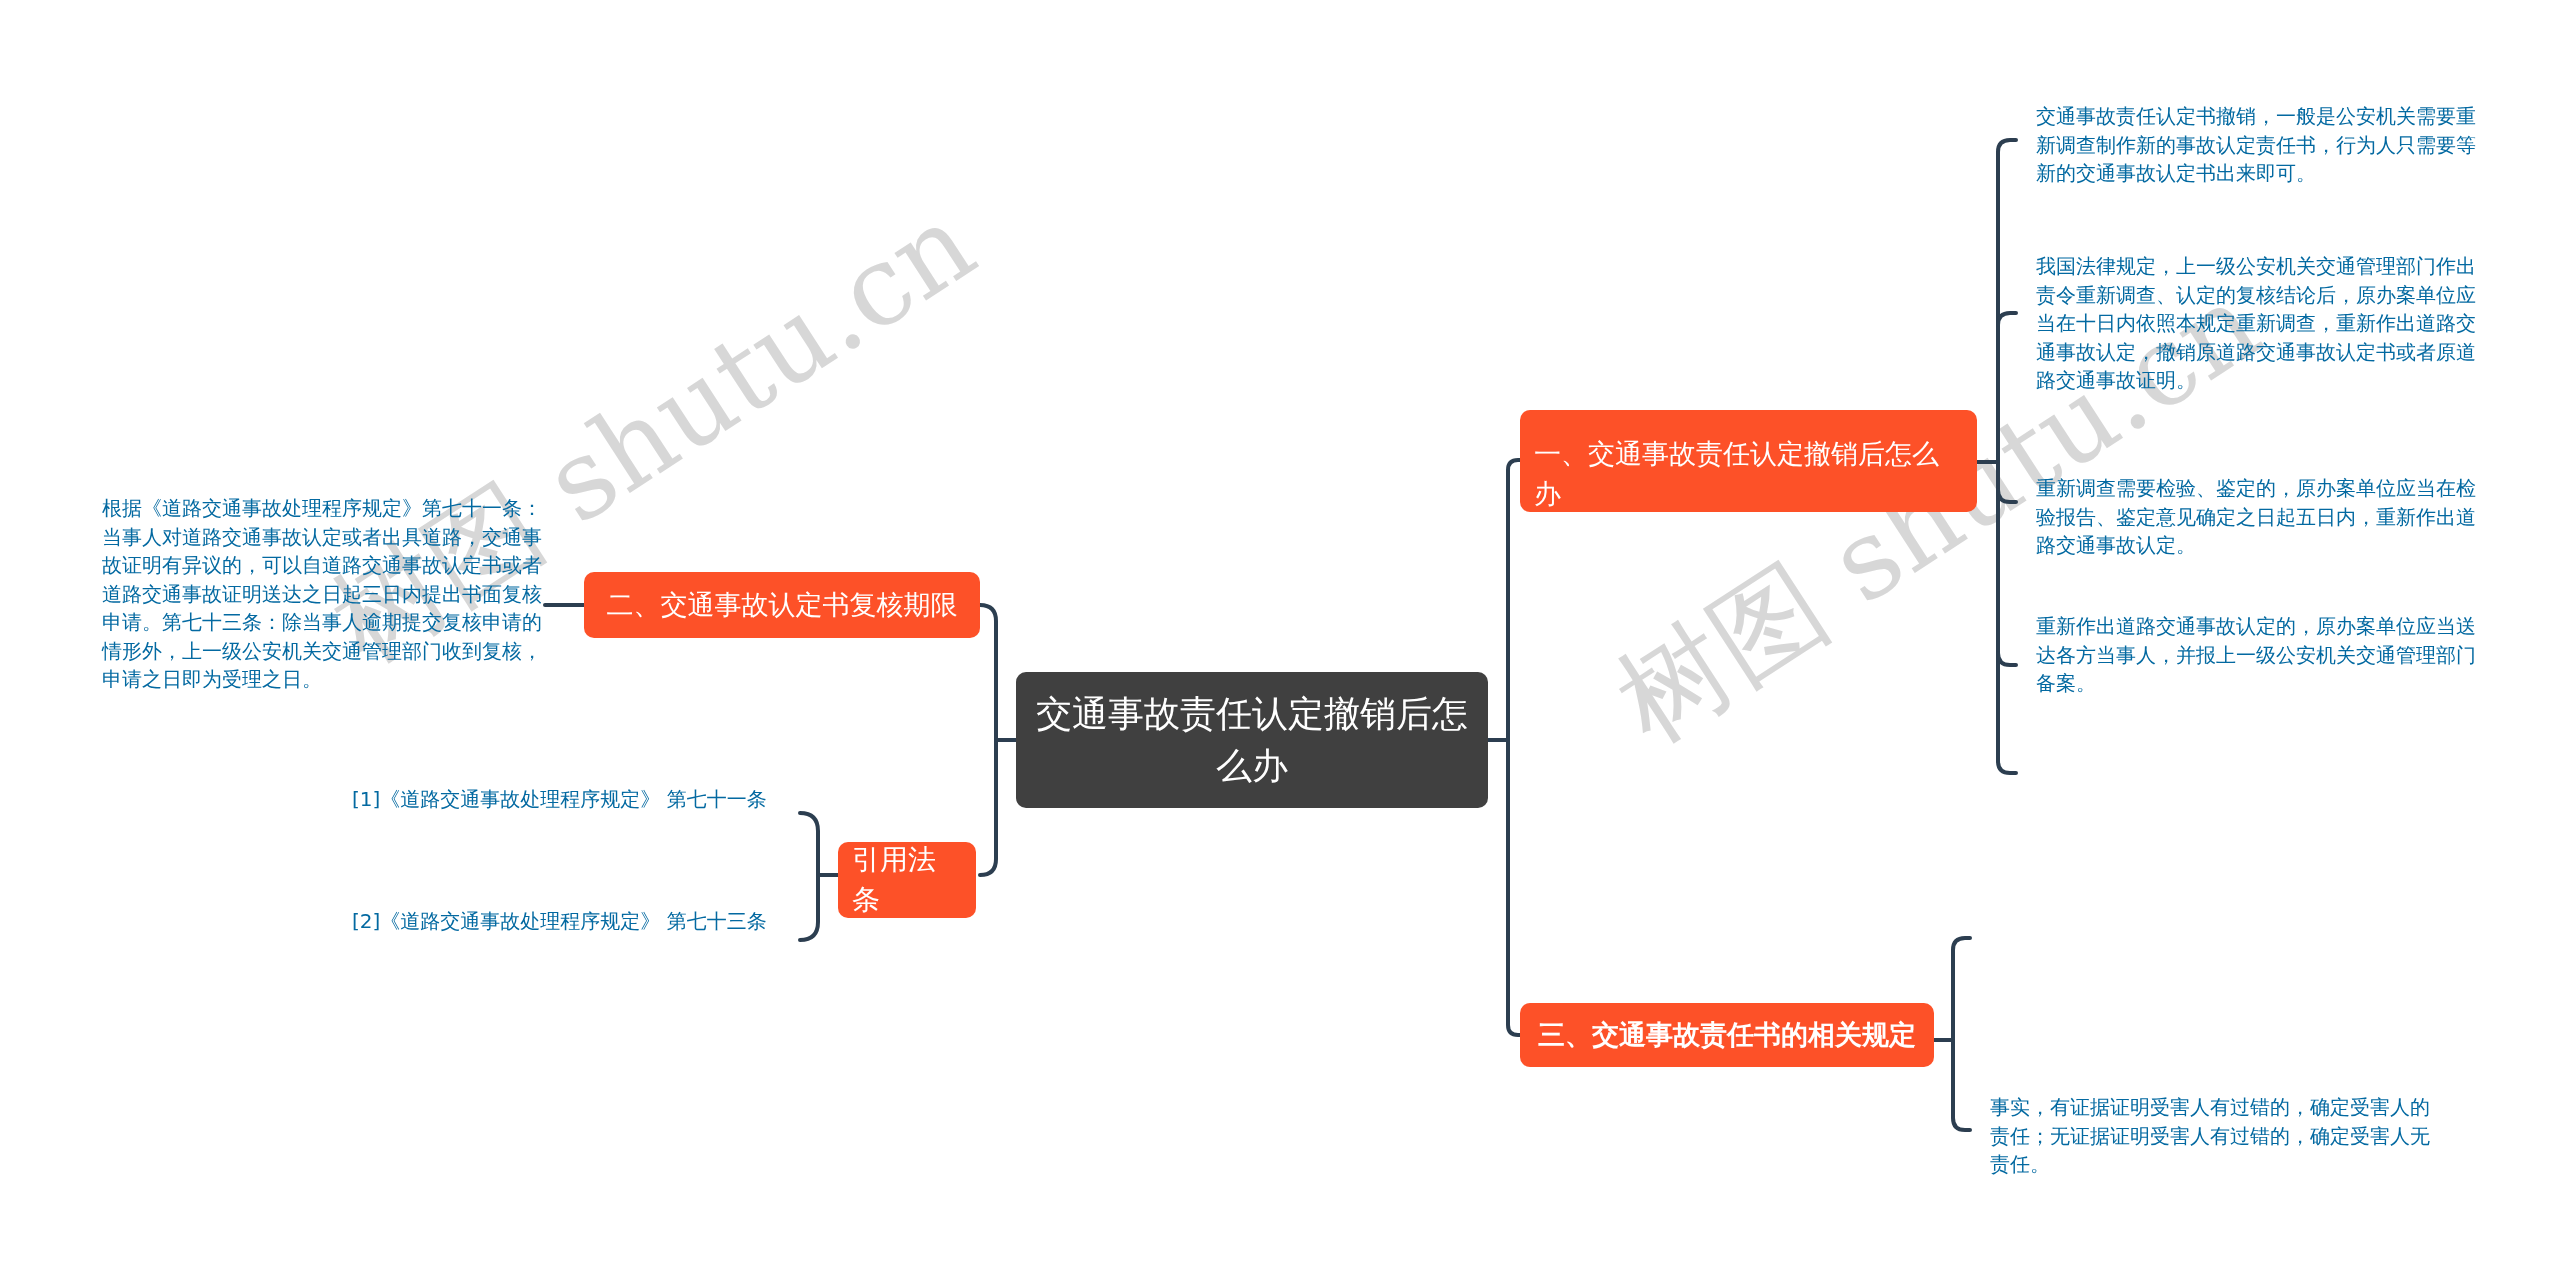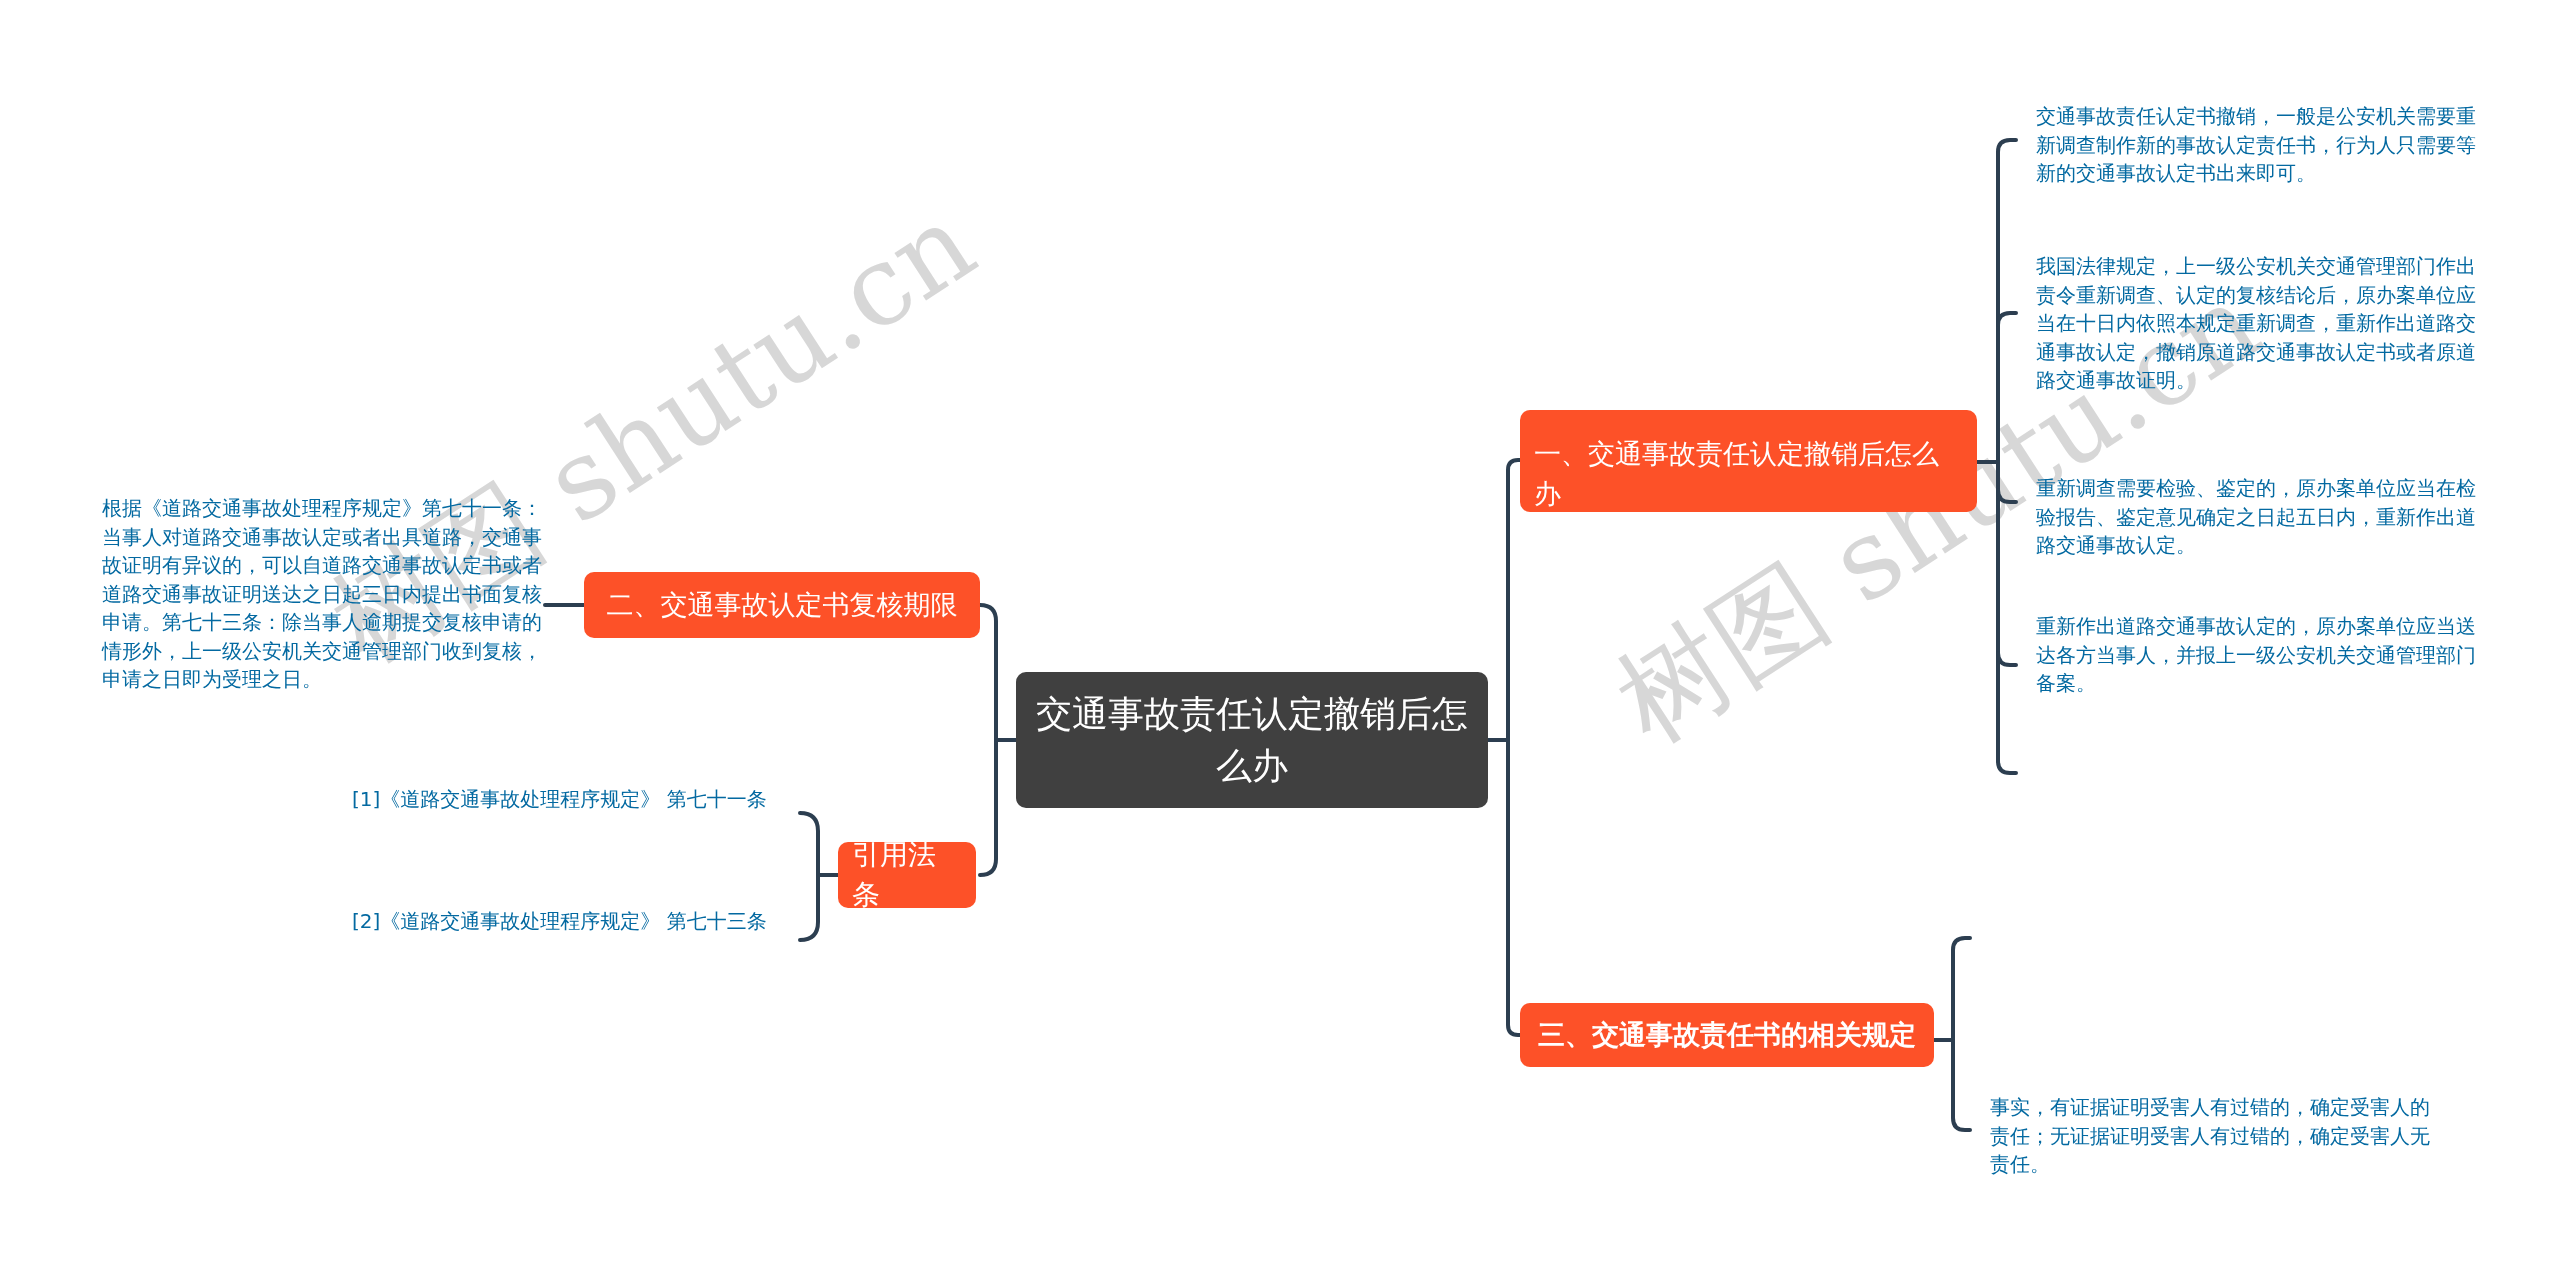--- a/index.html
+++ b/index.html
@@ -21,21 +21,21 @@
   }
   .branch {
     background: #fd5128;
     font-size: 27px; line-height: 40px;
     padding: 10px 14px;
     display: flex; align-items: center;
   }
   .b1 { left: 1520px; top: 410px; width: 457px; height: 102px; align-items: flex-start; padding-top: 24px; }
   .b2 { left: 584px; top: 572px; width: 396px; height: 66px; justify-content: center; }
   .b3 { left: 1520px; top: 1003px; width: 414px; height: 64px; justify-content: center; font-weight: bold; }
-  .b4 { left: 838px; top: 842px; width: 138px; height: 66px; justify-content: center; font-size: 28px; }
+  .b4 { left: 838px; top: 842px; width: 138px; height: 76px; justify-content: center; font-size: 28px; }
 
   .leaf {
     position: absolute; color: #0369a1;
     font-size: 20px; line-height: 28.5px;
     white-space: pre-wrap; word-break: break-all;
   }
   .l1a { left: 2036px; top: 102px; width: 440px; }
   .l1b { left: 2036px; top: 252px; width: 440px; }
   .l1c { left: 2036px; top: 462px; width: 440px; margin-top: 12px; }
   .l1d { left: 2036px; top: 612px; width: 440px; }

